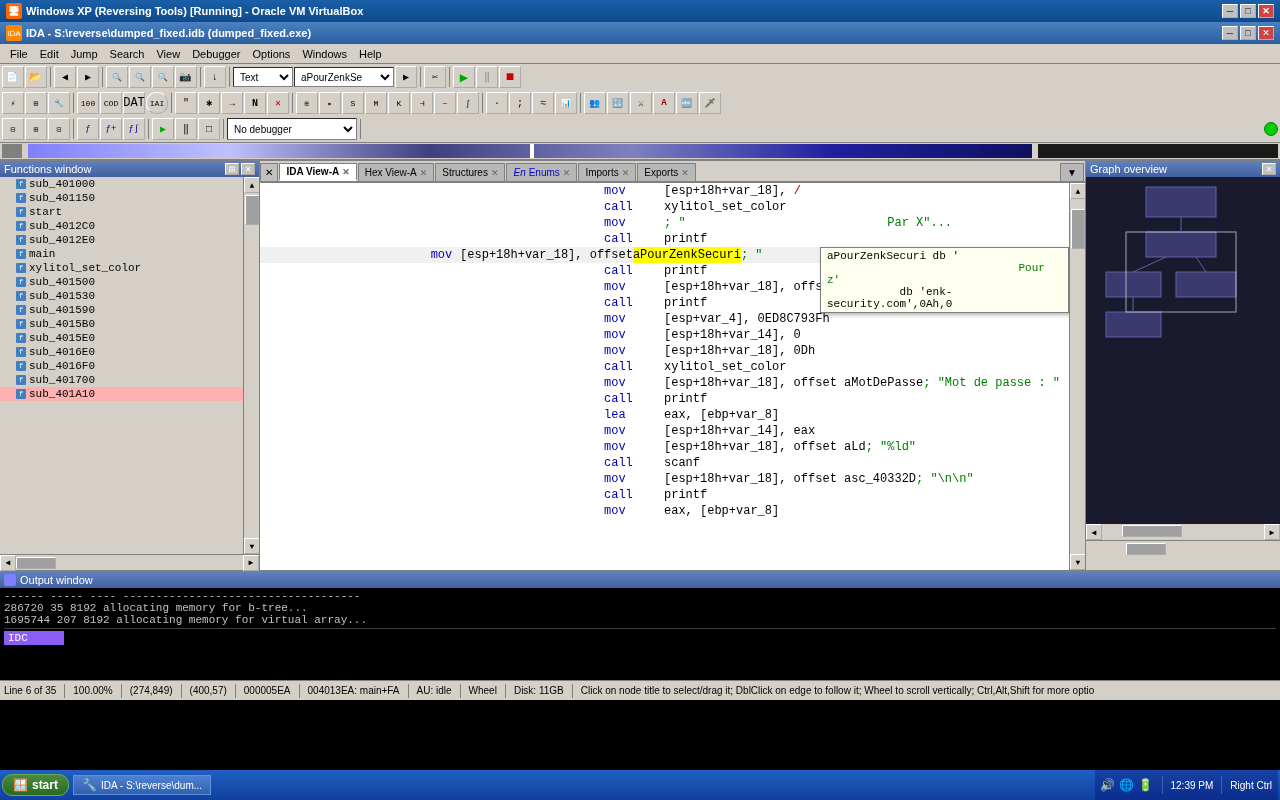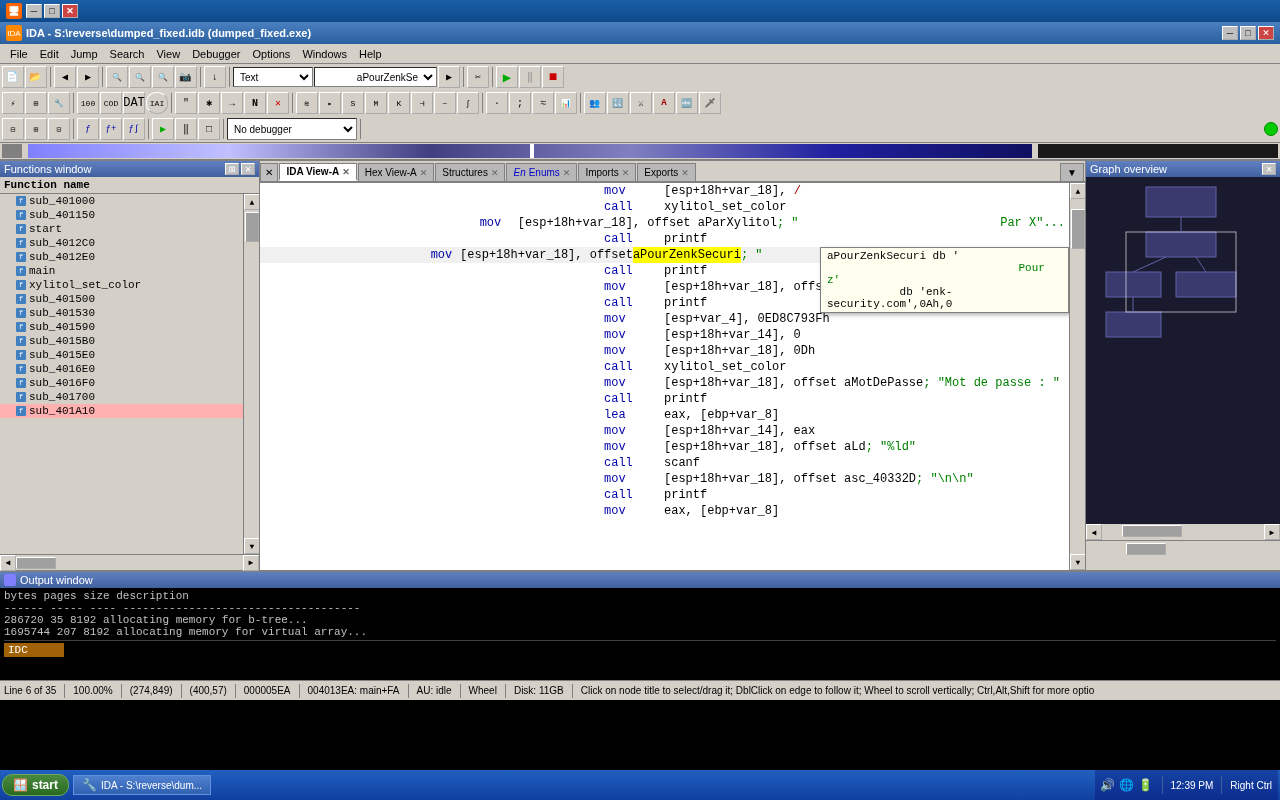--- a/index.html
+++ b/index.html
@@ -345,39 +345,40 @@
       background: #d4d0c8;
       display: flex;
       align-items: center;
       border-top: 1px solid #808080;
     }
     .sb-h-btn { width: 16px; height: 16px; background: #d4d0c8; border: 1px outset #fff; display: flex; align-items: center; justify-content: center; font-size: 8px; cursor: pointer; flex-shrink: 0; }
     .sb-h-track { flex: 1; height: 14px; background: #d4d0c8; position: relative; }
     .sb-h-thumb { position: absolute; height: 12px; background: #a0a0a0; border: 1px outset #fff; top: 1px; }
 
     .idc-input {
-      background: #a16207;
+      background: #8b5cf6;
       color: white;
       border: none;
       font-family: 'Courier New', monospace;
       font-size: 11px;
       width: 100%;
       padding: 1px 4px;
       outline: none;
     }
     
     
     .panel-scroll { display: flex; flex: 1; overflow: hidden; }
     .panel-list-area { flex: 1; overflow: hidden; }
   </style>
 </head>
 <body>
 
 <div class="title-bar">
   <span class="title-bar-icon">🖥</span>
+  <span class="title-bar-text">Windows XP (Reversing Tools) [Running] - Oracle VM VirtualBox</span>
   <div class="title-bar-controls">
     <div class="title-btn">─</div>
     <div class="title-btn">□</div>
     <div class="title-btn" style="background:#cc4444;color:white;">✕</div>
   </div>
 </div>
 
 <div class="ida-title-bar">
   <div class="ida-title-icon" style="width:16px;height:16px;background:#ff8800;border-radius:2px;display:inline-flex;align-items:center;justify-content:center;font-size:8px;color:white;margin-right:4px;">IDA</div>
   <span class="ida-title-text">IDA - S:\reverse\dumped_fixed.idb (dumped_fixed.exe)</span>
@@ -409,24 +410,24 @@
     <div class="tb-btn">◀</div>
     <div class="tb-btn">▶</div>
     <div class="tb-sep"></div>
     <div class="tb-btn" style="font-size:8px;">🔍</div>
     <div class="tb-btn" style="font-size:8px;">🔍</div>
     <div class="tb-btn" style="font-size:8px;">🔍</div>
     <div class="tb-btn">📷</div>
     <div class="tb-sep"></div>
     <div class="tb-btn">↓</div>
     <div class="tb-sep"></div>
-    <select class="tb-dropdown" style="width:80px;">
+    <select class="tb-dropdown" style="width:60px;">
       <option>Text</option>
     </select>
-    <select class="tb-dropdown" style="width:123px;text-align:right;">
+    <select class="tb-dropdown" style="width:100px;">
       <option>aPourZenkSe</option>
     </select>
     <div class="tb-btn">▶</div>
     <div class="tb-sep"></div>
     <div class="tb-btn">✂</div>
     <div class="tb-sep"></div>
     <div class="tb-btn" style="color:#00aa00;font-size:14px;font-weight:bold;">▶</div>
     <div class="tb-btn" style="color:#888;">‖</div>
     <div class="tb-btn" style="color:#cc0000;font-size:14px;">■</div>
   </div>
@@ -502,23 +503,20 @@
 <div style="display:flex;height:409px;">
 
   <div class="functions-panel">
     <div class="panel-title">
       <span>Functions window</span>
       <div class="panel-title-controls">
         <div class="panel-ctrl-btn">⊞</div>
         <div class="panel-ctrl-btn">✕</div>
       </div>
     </div>
-    <div class="func-header">
-      <span>Function name</span>
-    </div>
     <div class="panel-scroll">
       <div class="panel-list-area">
         <div class="func-item">
           <span class="func-icon func-icon-f">f</span>
           <span>sub_401000</span>
         </div>
         <div class="func-item">
           <span class="func-icon func-icon-f">f</span>
           <span>sub_401150</span>
         </div>
@@ -637,21 +635,20 @@
           <span>[esp+18h+var_18], <span style="color:#aa0000;">/</span></span>
         </div>
         <div class="code-line">
           <span style="color:#808080;width:340px;display:inline-block;">&nbsp;</span>
           <span style="color:#0000aa;width:60px;display:inline-block;">call</span>
           <span>xylitol_set_color</span>
         </div>
         <div class="code-line">
           <span style="color:#808080;width:340px;display:inline-block;">&nbsp;</span>
           <span style="color:#0000aa;width:60px;display:inline-block;">mov</span>
-          <span>[esp+18h+var_18], offset aParXylitol </span>
           <span style="color:#008000;">; "&nbsp;&nbsp;&nbsp;&nbsp;&nbsp;&nbsp;&nbsp;&nbsp;&nbsp;&nbsp;&nbsp;&nbsp;&nbsp;&nbsp;&nbsp;&nbsp;&nbsp;&nbsp;&nbsp;&nbsp;&nbsp;&nbsp;&nbsp;&nbsp;&nbsp;&nbsp;&nbsp;&nbsp;Par X"...</span>
         </div>
         <div class="code-line">
           <span style="color:#808080;width:340px;display:inline-block;">&nbsp;</span>
           <span style="color:#0000aa;width:60px;display:inline-block;">call</span>
           <span>printf</span>
         </div>
 
         <div class="code-line" style="background:#f0f0f0;">
           <span style="color:#808080;width:340px;display:inline-block;">&nbsp;</span>
@@ -806,21 +803,20 @@
     </div>
   </div>
 </div>
 
 <div class="output-panel">
   <div class="output-title">
     <span style="width:12px;height:12px;background:#8080ff;border-radius:2px;display:inline-block;"></span>
     <span>Output window</span>
   </div>
   <div class="output-content">
-    <div>bytes   pages  size  description</div>
     <div>------  -----  ----  ------------------------------------</div>
     <div> 286720     35  8192  allocating memory for b-tree...</div>
     <div>1695744    207  8192  allocating memory for virtual array...</div>
     <div style="display:flex;align-items:center;border-top:1px solid #404040;margin-top:2px;padding-top:2px;">
       <input class="idc-input" type="text" value="IDC" style="width: 60px;">
     </div>
   </div>
 </div>
 
 <div class="status-bar">

